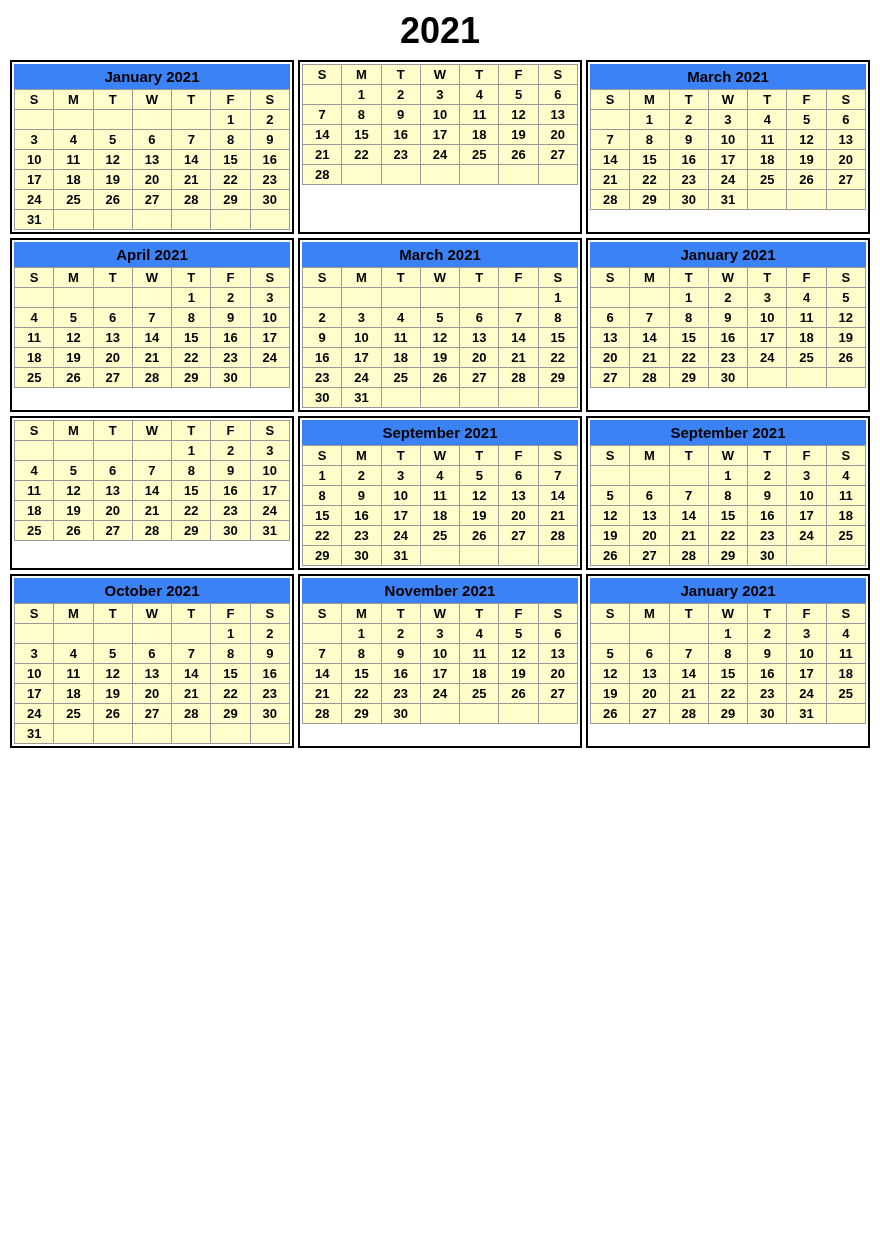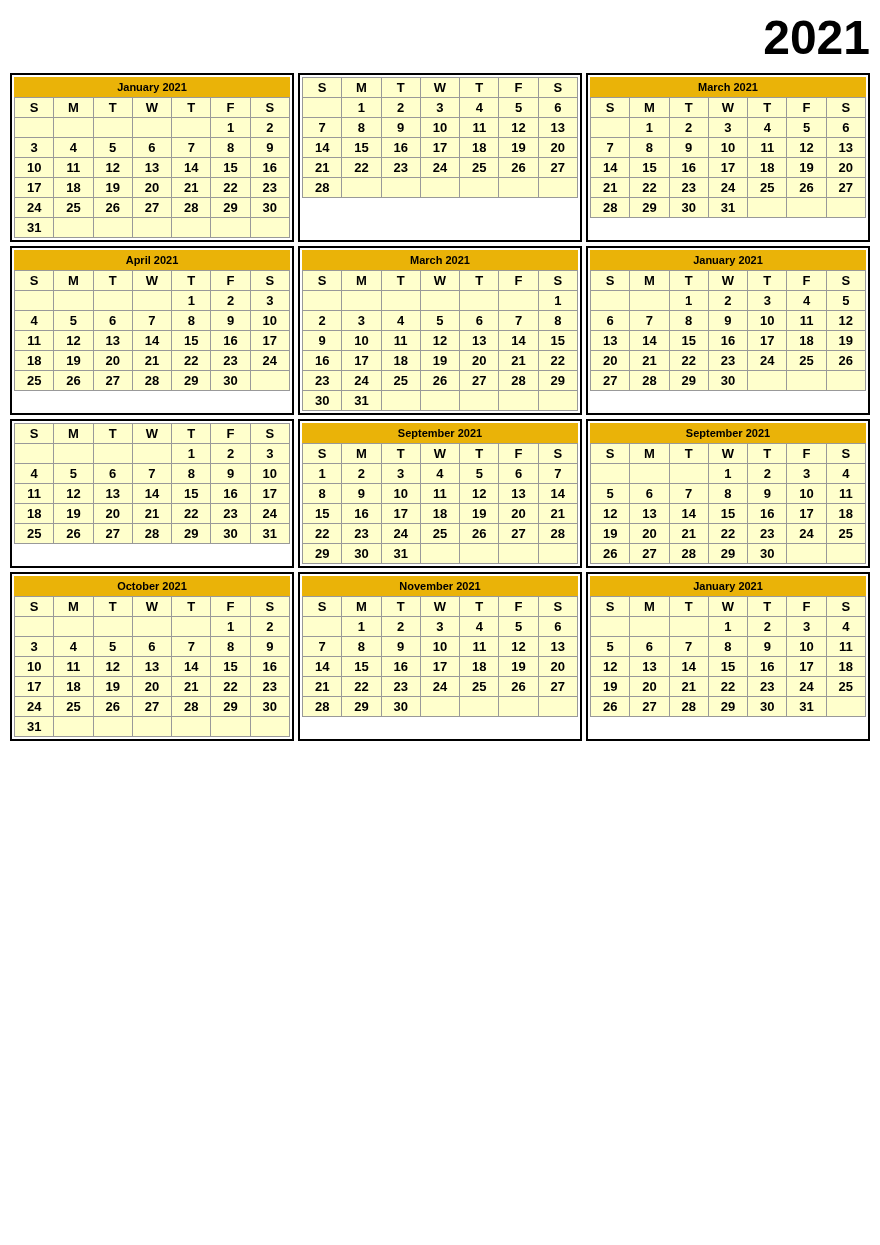--- a/index.html
+++ b/index.html
@@ -4,40 +4,40 @@
   <style>
     * { box-sizing: border-box; margin: 0; padding: 0; }
     body {
       background: #fff;
       font-family: Arial, sans-serif;
       width: 880px;
       min-height: 1245px;
       padding: 10px;
     }
     .year-title {
-      text-align: right;
-      font-size: 48px;
+      text-align: center;
+      font-size: 36px;
       font-weight: bold;
       margin-bottom: 8px;
     }
     .calendar-grid {
       display: grid;
       grid-template-columns: repeat(3, 1fr);
       gap: 4px;
     }
     .month-block {
       border: 2px solid #000;
       padding: 2px;
     }
     .month-title {
       text-align: center;
-      font-size: 11px;
+      font-size: 15px;
       font-weight: bold;
       padding: 4px 2px;
-      background: #eab308;
+      background: #3b82f6;
     }
     .cal-table {
       width: 100%;
       border-collapse: collapse;
     }
     .cal-table thead tr th {
       background: #ffffcc;
       border: 1px solid #999;
       text-align: center;
       font-weight: bold;

